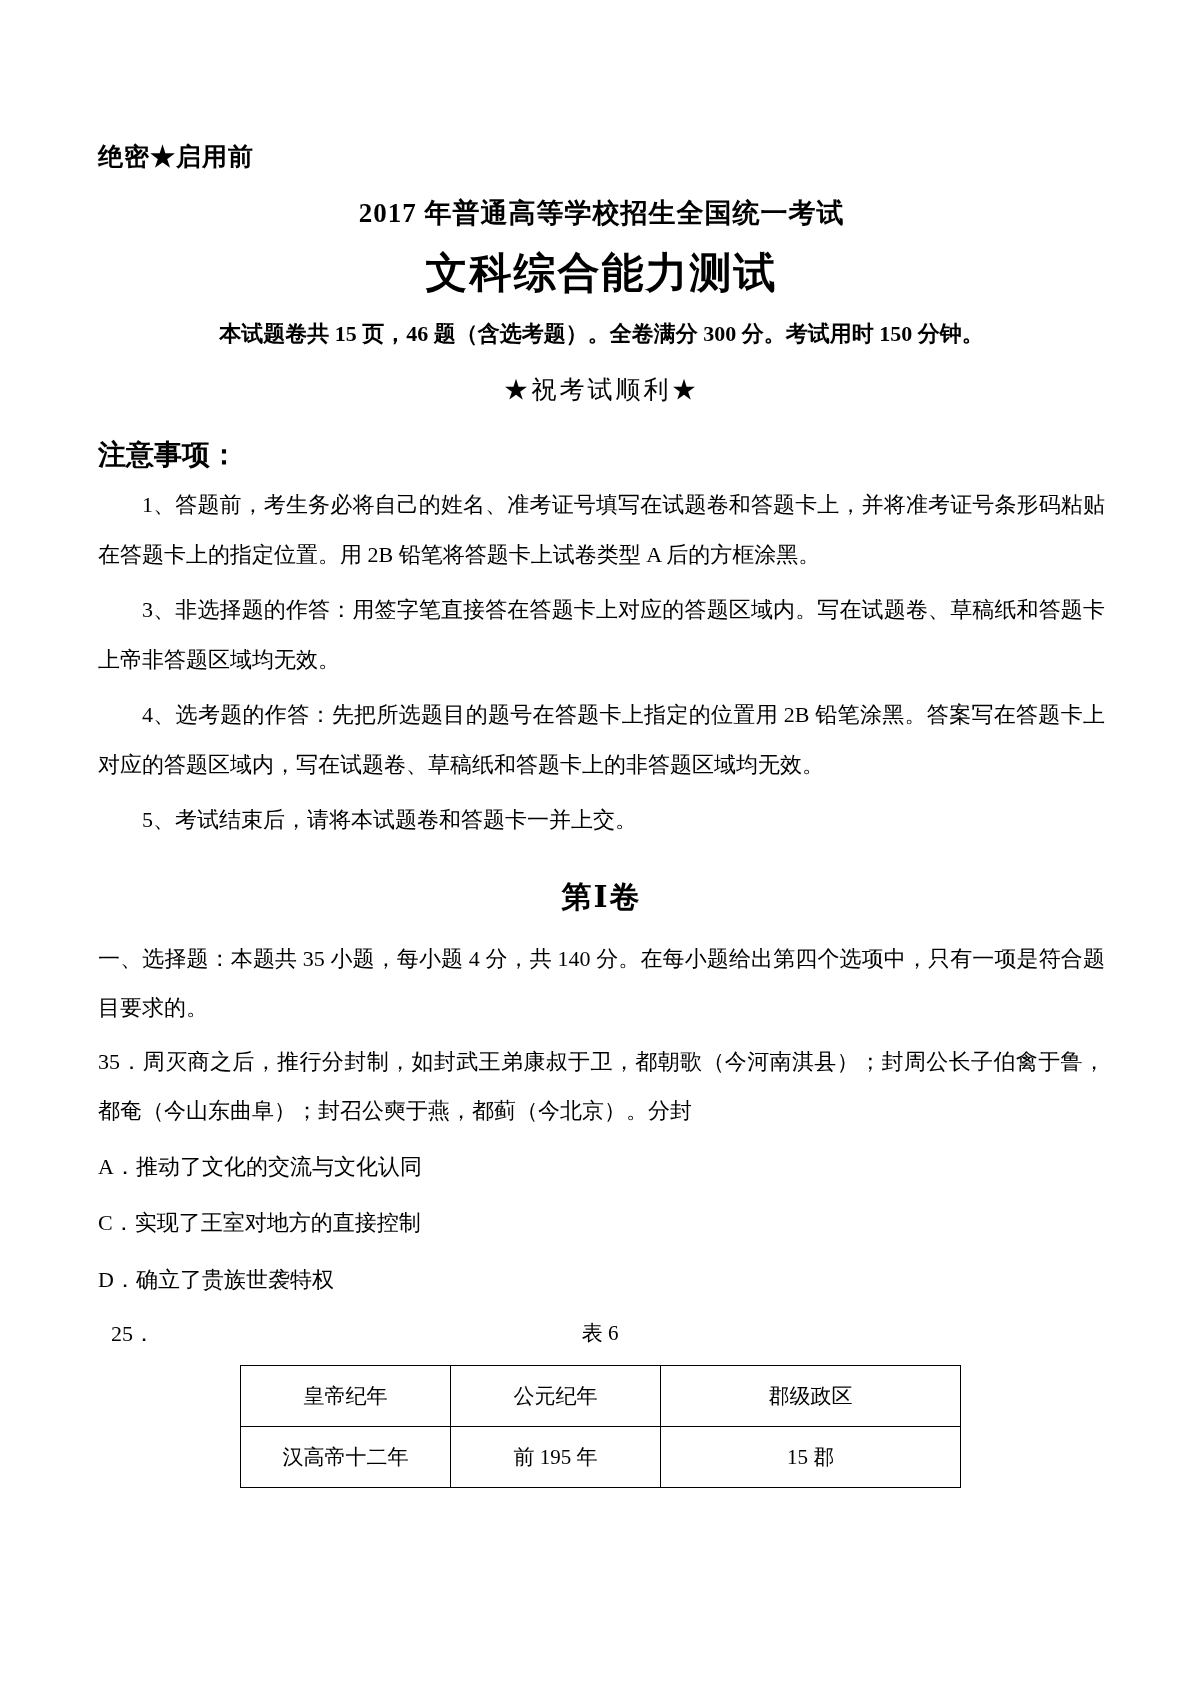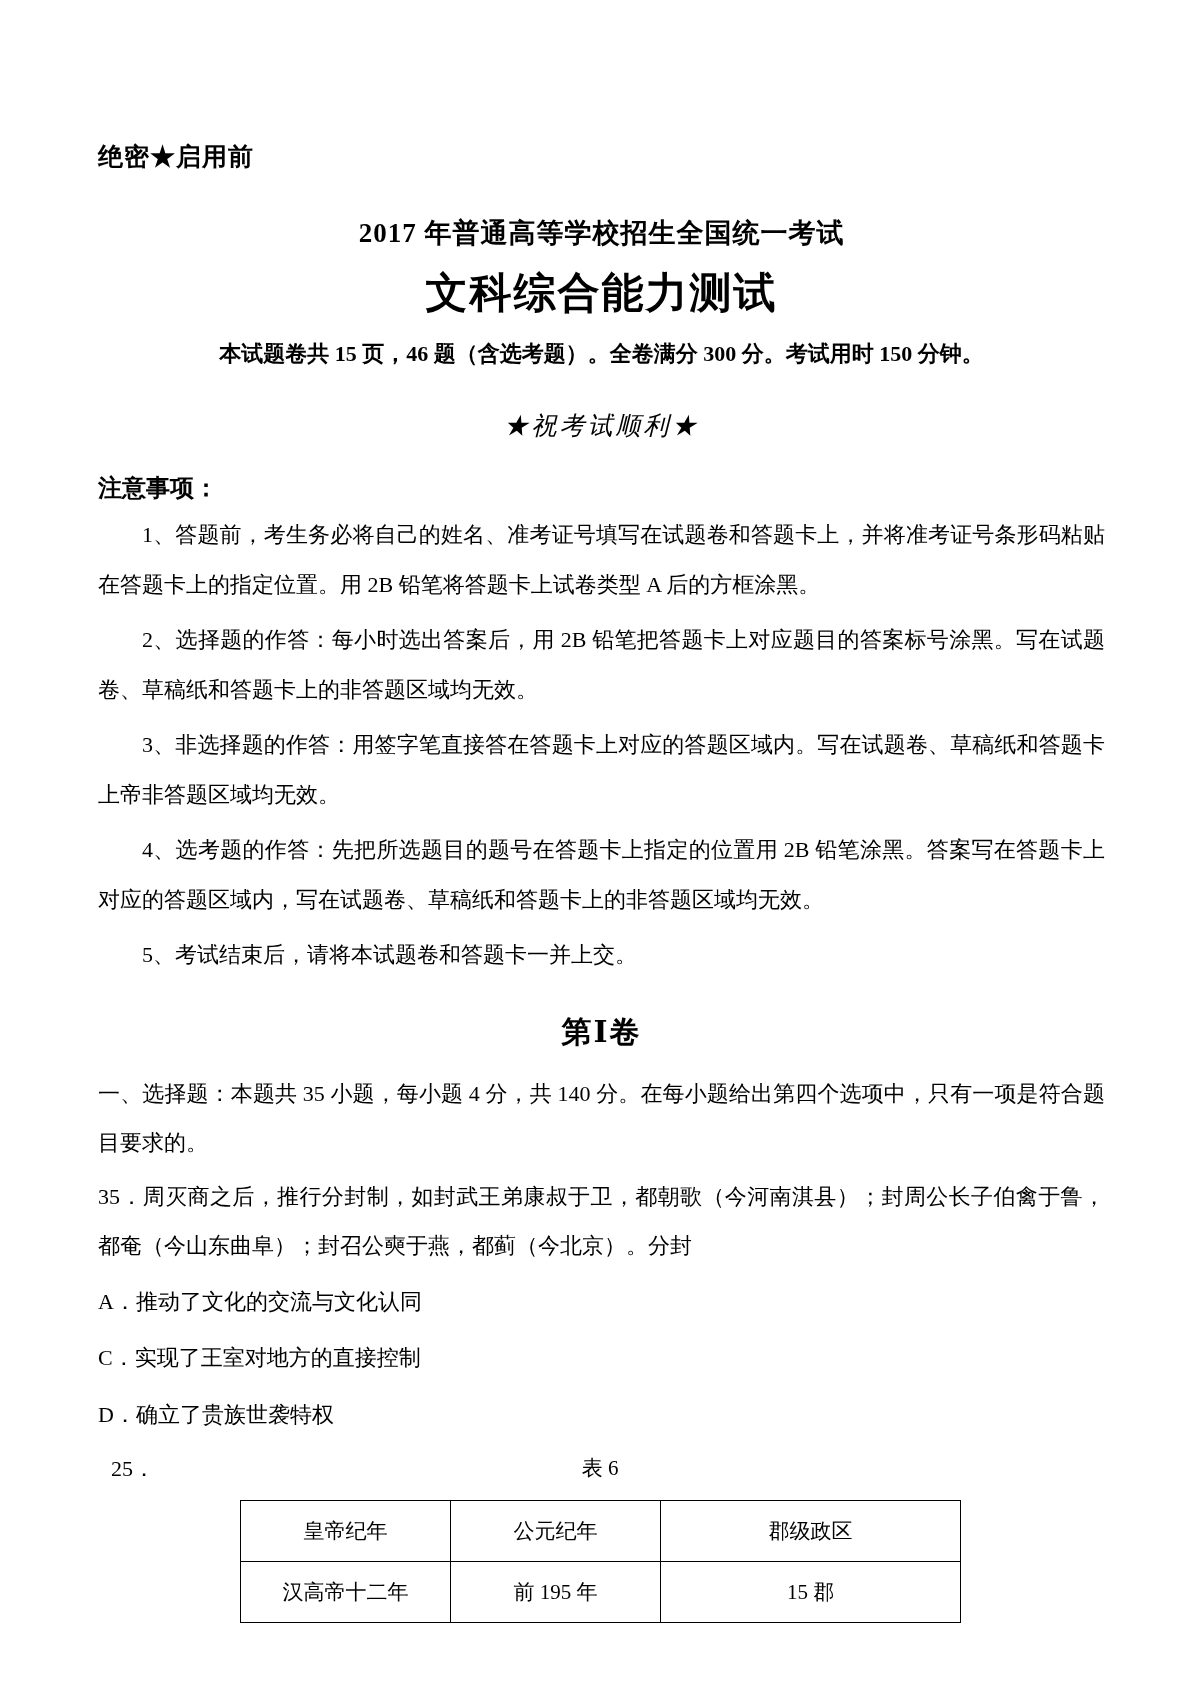--- a/index.html
+++ b/index.html
@@ -19,45 +19,44 @@
   }
   .classification {
     font-size: 25px;
     font-weight: bold;
     letter-spacing: 1px;
   }
   .exam-title {
     text-align: center;
     font-size: 27px;
     font-weight: bold;
-    margin-top: 42px;
+    margin-top: 22px;
     letter-spacing: 1px;
   }
   .subject-title {
     text-align: center;
     font-size: 42px;
     font-weight: bold;
     margin-top: 14px;
     letter-spacing: 2px;
   }
   .paper-info {
     text-align: center;
     font-size: 22px;
     font-weight: bold;
     margin-top: 18px;
   }
   .wish {
     text-align: center;
     font-size: 25px;
-    font-style: italic;
-    margin-top: 40px;
+    margin-top: 24px;
     letter-spacing: 3px;
   }
   .notes-heading {
-    font-size: 24px;
+    font-size: 28px;
     font-weight: bold;
     margin-top: 30px;
   }
   .para {
     font-size: 22px;
     line-height: 2.25;
     text-align: justify;
     text-indent: 2em;
     margin-top: 6px;
   }
@@ -136,21 +135,20 @@
 
     <div class="subject-title">文科综合能力测试</div>
 
     <div class="paper-info">本试题卷共 15 页，46 题（含选考题）。全卷满分 300 分。考试用时 150 分钟。</div>
 
     <div class="wish">★祝考试顺利★</div>
 
     <div class="notes-heading">注意事项：</div>
 
     <div class="para">1、答题前，考生务必将自己的姓名、准考证号填写在试题卷和答题卡上，并将准考证号条形码粘贴在答题卡上的指定位置。用 2B 铅笔将答题卡上试卷类型 A 后的方框涂黑。</div>
-    <div class="para">2、选择题的作答：每小时选出答案后，用 2B 铅笔把答题卡上对应题目的答案标号涂黑。写在试题卷、草稿纸和答题卡上的非答题区域均无效。</div>
     <div class="para">3、非选择题的作答：用签字笔直接答在答题卡上对应的答题区域内。写在试题卷、草稿纸和答题卡上帝非答题区域均无效。</div>
     <div class="para">4、选考题的作答：先把所选题目的题号在答题卡上指定的位置用 2B 铅笔涂黑。答案写在答题卡上对应的答题区域内，写在试题卷、草稿纸和答题卡上的非答题区域均无效。</div>
     <div class="para">5、考试结束后，请将本试题卷和答题卡一并上交。</div>
 
     <div class="section-title">第Ⅰ卷</div>
 
     <div class="instructions">一、选择题：本题共 35 小题，每小题 4 分，共 140 分。在每小题给出第四个选项中，只有一项是符合题目要求的。</div>
 
     <div class="question-stem">35．周灭商之后，推行分封制，如封武王弟康叔于卫，都朝歌（今河南淇县）；封周公长子伯禽于鲁，都奄（今山东曲阜）；封召公奭于燕，都蓟（今北京）。分封</div>
 

